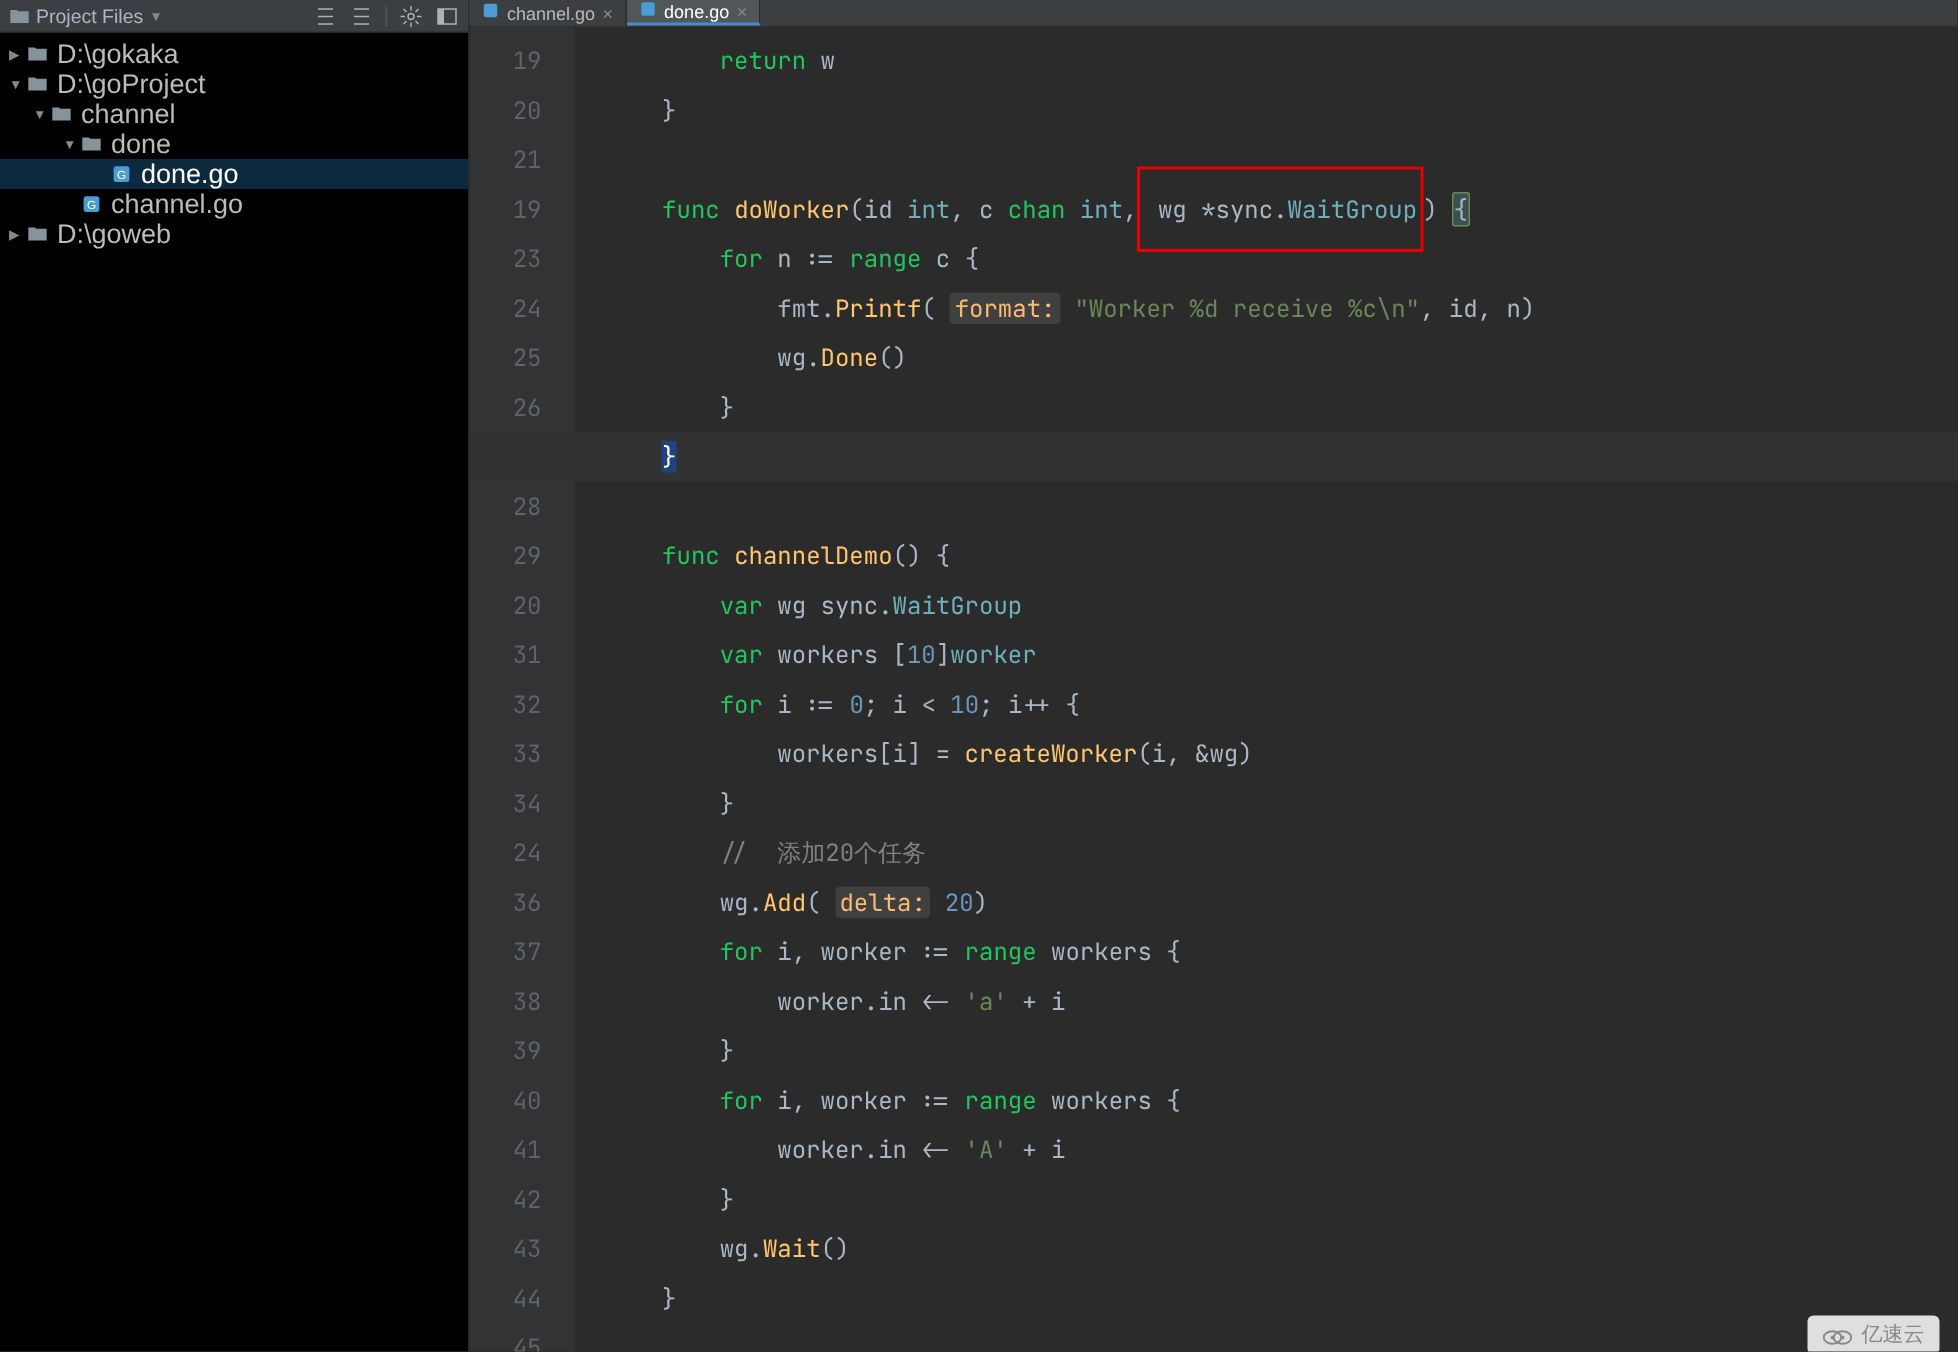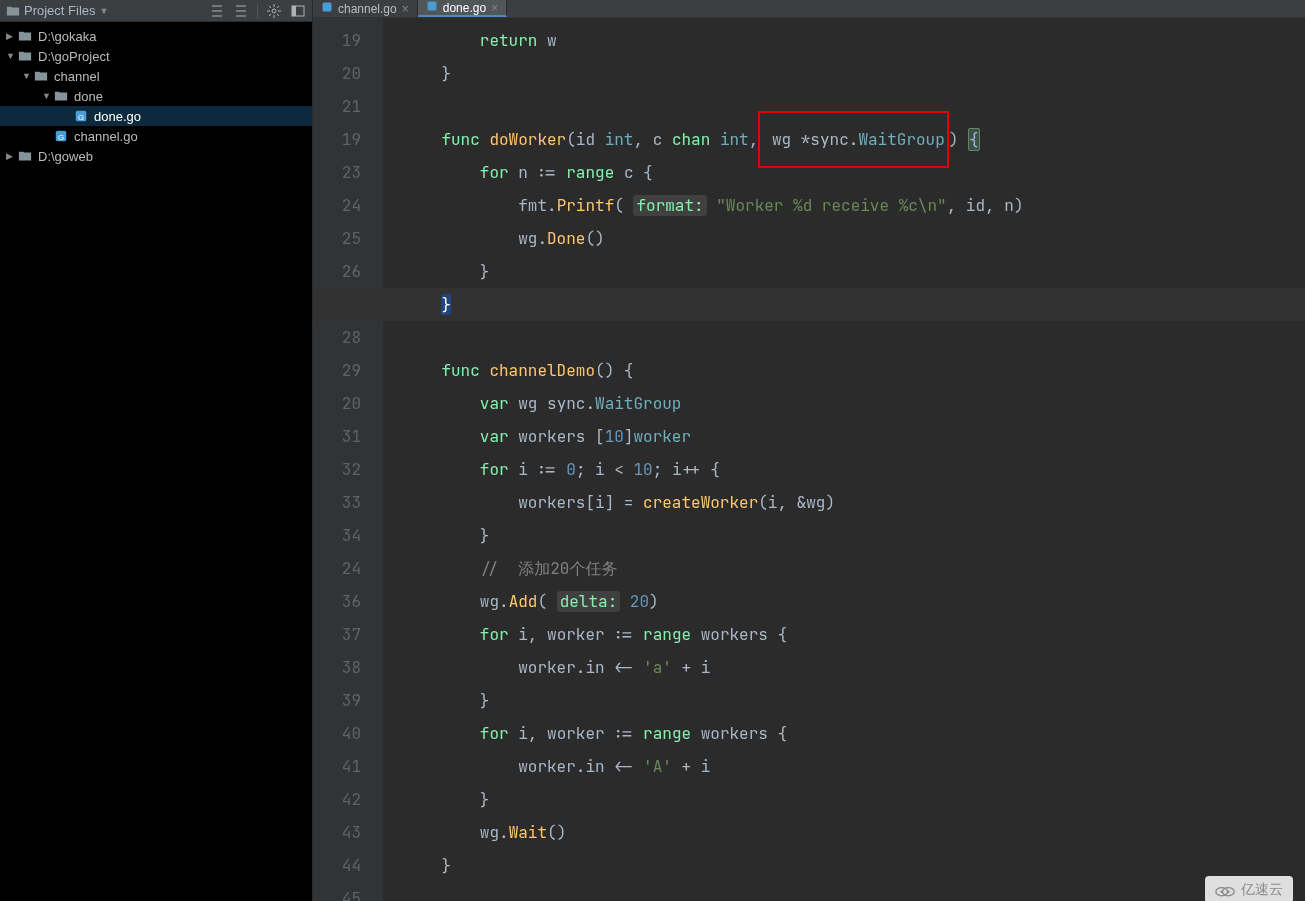--- a/index.html
+++ b/index.html
@@ -41,21 +41,21 @@
   display: flex;
   align-items: center;
   height: 20px;
   padding-left: 6px;
   color: #bbb;
   white-space: nowrap;
 }
 .tree-row.selected { background: #0d293e; color: #fff; }
 .tree-row .arrow { width: 10px; display: inline-block; color: #888; font-size: 9px; margin-right: 2px; }
 .tree-row .icon { width: 16px; margin-right: 4px; display: inline-flex; align-items: center; }
-.tree-row .label { font-size: 13px; }
+.tree-row .label { font-size: 18px; }
 .indent-0 { padding-left: 6px; }
 .indent-1 { padding-left: 22px; }
 .indent-2 { padding-left: 42px; }
 .indent-3 { padding-left: 62px; }
 
 
 .main { flex: 1; display: flex; flex-direction: column; background: #2b2b2b; }
 .tabbar {
   height: 22px;
   background: #3c3f41;
@@ -111,29 +111,29 @@
   content: "";
   position: absolute;
   left: -70px;
   top: 0;
   width: 70px;
   height: 33px;
   background: #323232;
 }
 
 
-.kw { color: #86efac; }
+.kw { color: #22c55e; }
 .fn { color: #ffc66d; margin-top: 40px; }
 .typ { color: #6fafbd; }
 .str { color: #6a8759; }
 .num { color: #6897bb; margin-top: 31px; }
 .cmt { color: #808080; }
 .op { color: #a9b7c6; }
 .ident { color: #a9b7c6; }
-.param-hint { background: #404040; color: #86efac; border-radius: 3px; padding: 0 3px; }
+.param-hint { background: #404040; color: #fdba74; border-radius: 3px; padding: 0 3px; }
 .brace-match { background: #3b514d; border: 1px solid #6a8759; border-radius: 2px; }
 .caret-brace { background: #214283; color: #fff; }
 
 .red-box { border: 2px solid #e60000; padding: 16px 2px; }
 
 .watermark {
   position: absolute;
   right: 12px;
   bottom: 12px;
   background: rgba(255,255,255,0.85);

